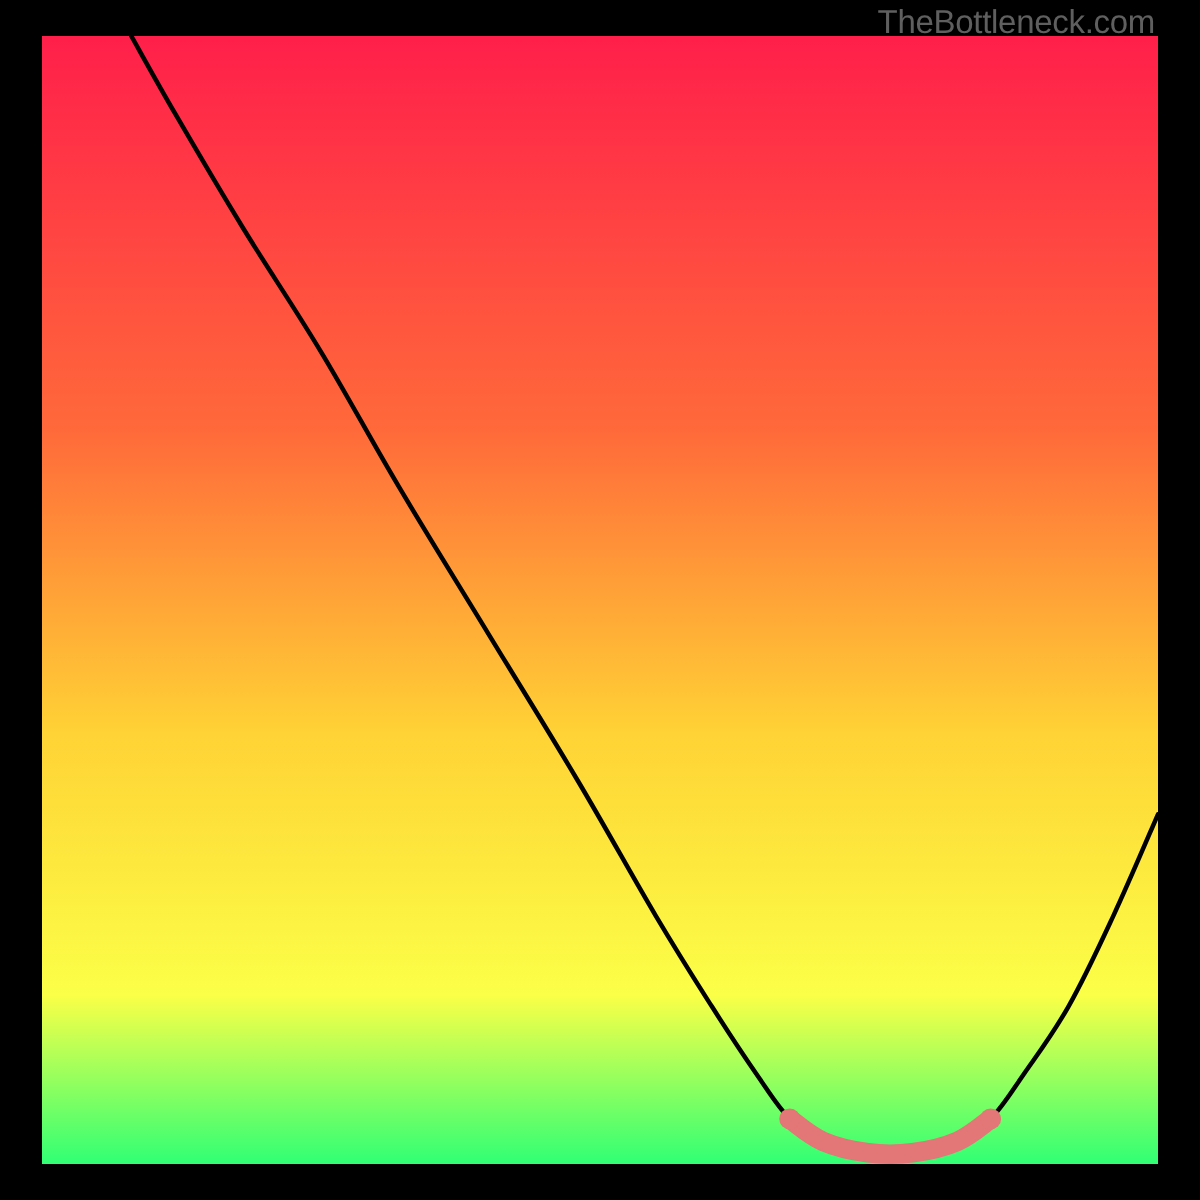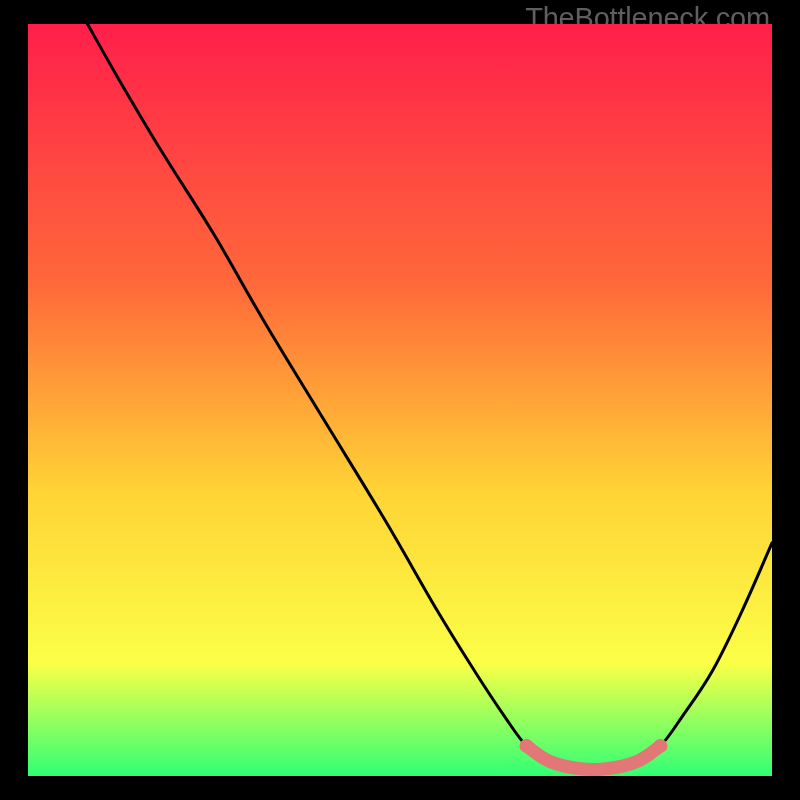--- a/index.html
+++ b/index.html
@@ -23,21 +23,21 @@
     position: absolute;
     left: 0;
     top: 0;
     width: 744px;
     height: 752px;
   }
   .watermark {
     position: absolute;
     top: 2px;
     right: 30px;
-    font-size: 29px;
+    font-size: 22px;
     font-weight: 500;
     color: #5f5f5f;
     letter-spacing: -0.2px;
   }
   svg { display: block; }
 </style>
 </head>
 <body>
 
 <div class="watermark">TheBottleneck.com</div>

